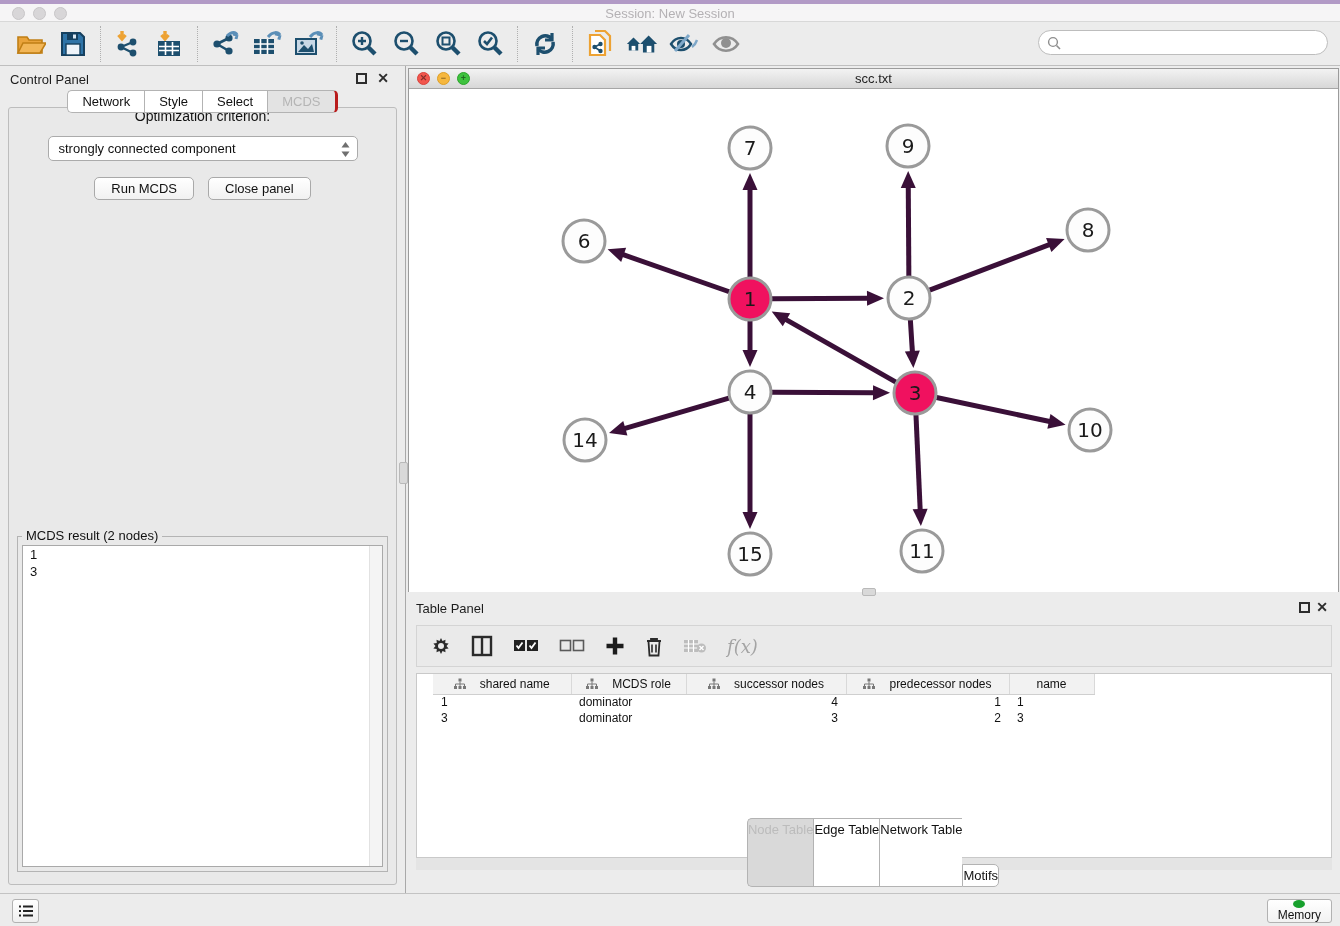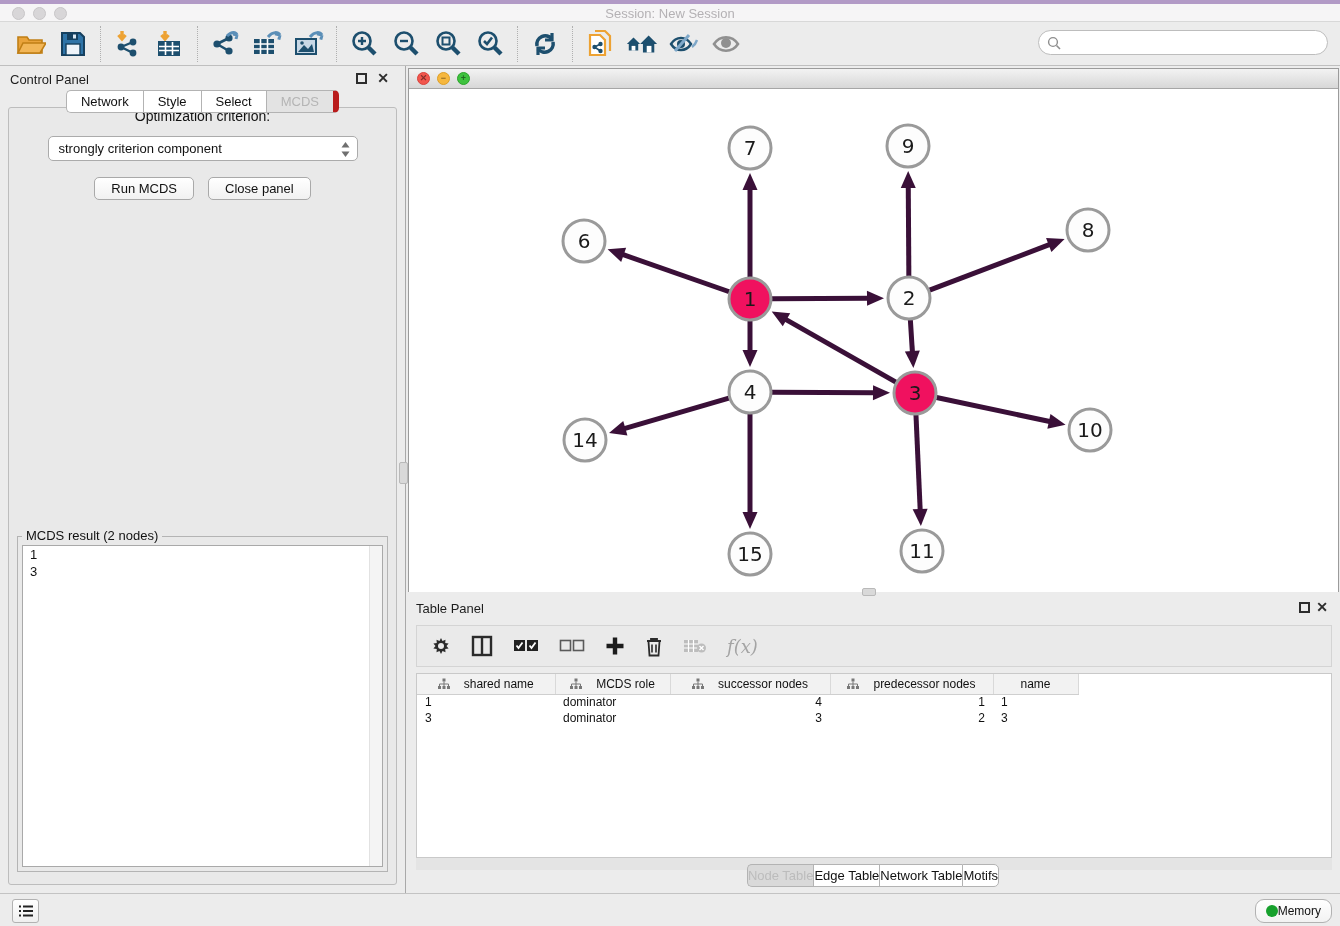--- a/index.html
+++ b/index.html
@@ -24,21 +24,21 @@
   .control-panel { position:absolute; left:0; top:66px; width:406px; height:827px; background:#ececec; border-right:1px solid #a9a9a9; }
   .panel-head { position:relative; height:26px; }
   .panel-head .ptitle { position:absolute; left:10px; top:6px; font-size:13px; color:#1d1d1d; }
   .float-btn { position:absolute; top:7px; width:11px; height:11px; border:2px solid #2d2d2d; background:transparent; cursor:pointer; }
   .close-btn { position:absolute; top:4px; font-size:14px; font-weight:bold; color:#2d2d2d; cursor:pointer; line-height:16px; }
   .cp-float { right:38px; } .cp-close { right:16px; }
 
   .cp-tabs { position:absolute; left:0; top:24px; width:100%; display:flex; justify-content:center; z-index:2; }
   .cp-tab { font-size:13px; padding:3px 14px; background:#fff; border:1px solid #b3b3b3; border-right:none; color:#111; cursor:pointer; }
   .cp-tab:first-child { border-radius:5px 0 0 5px; }
-  .cp-tab.sel { background:#e3e3e3; color:#b5b5b5; border-right:6px solid #b91c1c; border-radius:0 5px 5px 0; }
+  .cp-tab.sel { background:#e3e3e3; color:#b5b5b5; border-right:3px solid #b91c1c; border-radius:0 5px 5px 0; }
 
   .cp-body { position:absolute; left:8px; right:8px; top:41px; bottom:8px; background:#e9e9e9; border:1px solid #bdbdbd; border-radius:3px; }
   .opt-label { text-align:center; font-size:14px; color:#111; }
   .combo { position:relative; margin:12px auto 0 auto; width:310px; height:25px; background:#fff; border:1px solid #ababab; border-radius:5px; font-size:13px; color:#111; display:flex; align-items:center; padding-left:10px; cursor:pointer; }
   .combo svg { position:absolute; right:6px; top:4px; }
   .btn-row { display:flex; justify-content:center; gap:14px; margin-top:16px; }
   .aqua-btn { font-size:13px; color:#111; background:linear-gradient(#ffffff,#f1f1f1); border:1px solid #a9a9a9; border-radius:5px; padding:3px 16px; cursor:pointer; }
 
   .mcds-fieldset { position:absolute; left:8px; right:8px; bottom:12px; top:428px; border:1px solid #b4b4b4; background:transparent; }
   .mcds-legend { position:absolute; left:4px; top:-9px; background:#e9e9e9; padding:0 4px; font-size:13px; color:#111; }
@@ -61,37 +61,37 @@
   .light.green { background:#3ec23e; border:1px solid #2aa32a; }
   .net-canvas { position:relative; width:100%; height:503px; background:#fff; }
 
   
   .table-panel { position:absolute; left:406px; top:595px; width:934px; height:298px; background:#ececec; }
   .tp-float { right:30px; } .tp-close { right:12px; }
   .tp-toolbar { position:absolute; left:10px; top:30px; right:8px; height:42px; border:1px solid #d4d4d4; background:#eaeaea; display:flex; align-items:center; padding-left:14px; gap:20px; }
   .tp-icon { background:none; border:none; cursor:pointer; display:flex; align-items:center; justify-content:center; height:28px; }
   .fx { font-family:"DejaVu Serif", serif; font-style:italic; font-size:18px; color:#a4a4a4; }
 
-  .tp-tablebox { position:absolute; left:10px; right:8px; top:78px; height:185px; background:#fff; border:1px solid #c9c9c9; overflow:hidden; }
+  .tp-tablebox { position:absolute; left:10px; right:8px; top:78px; height:185px; background:#fff; border:1px solid #c9c9c9; overflow:hidden;padding-left:16px; }
   table.datatable { border-collapse:collapse; font-size:12px; table-layout:fixed; }
   .datatable th { height:20px; background:#f2f2f2; border-right:1px solid #d9d9d9; border-bottom:1px solid #cfcfcf; font-weight:normal; font-size:12px; color:#111; text-align:center; overflow:hidden; white-space:nowrap; }
   .datatable th .hwrap { display:flex; align-items:center; justify-content:center; gap:14px; }
   .datatable td { height:16px; padding:0 8px; color:#111; font-size:12px; white-space:nowrap; overflow:hidden; }
   .al { text-align:left; } .ar { text-align:right; }
 
   .tp-tabs { position:absolute; left:0; right:0; bottom:6px; display:flex; justify-content:center; }
   .tp-tab { font-size:13px; padding:3px 0; background:#fff; border:1px solid #b3b3b3; border-right:none; color:#111; cursor:pointer; }
-  .tp-tab:last-child { border-right:1px solid #b3b3b3; border-radius:0 5px 5px 0; }
+  .tp-tab:last-child { border-right:1px solid #b3b3b3; border-radius:0 5px 5px 0;margin-top:46px; }
   .tp-tab.sel { background:#d9d9d9; color:#bcbcbc; border-radius:5px 0 0 5px; }
   .tp-strip { position:absolute; left:10px; right:8px; top:263px; height:12px; background:#e4e4e4; }
 
   
   .statusbar { position:absolute; left:0; bottom:0; width:100%; height:33px; background:#ececec; border-top:1px solid #c3c3c3; }
   .status-left-btn { position:absolute; left:12px; top:5px; width:27px; height:24px; background:linear-gradient(#ffffff,#efefef); border:1px solid #b2b2b2; border-radius:3px; cursor:pointer; display:flex; align-items:center; justify-content:center; }
-  .memory-btn { position:absolute; right:8px; top:5px; height:24px; background:linear-gradient(#ffffff,#f2f2f2); border:1px solid #b2b2b2; border-radius:9px; cursor:pointer; display:flex; align-items:center; padding:0 10px; font-size:12px; color:#111; }
+  .memory-btn { position:absolute; right:8px; top:5px; height:24px; background:linear-gradient(#ffffff,#f2f2f2); border:1px solid #b2b2b2; border-radius:3px; cursor:pointer; display:flex; align-items:center; padding:0 10px; font-size:12px; color:#111;flex-direction:column; }
   .memdot { width:12px; height:12px; border-radius:50%; background:#17a12d; }
 </style>
 </head>
 <body>
 
 <div class="window">
 
   <div class="top-strip"></div>
   <div class="titlebar">
     <div class="traffic-inactive">
@@ -249,21 +249,21 @@
     </div>
     <div class="cp-tabs">
       <span class="cp-tab">Network</span>
       <span class="cp-tab">Style</span>
       <span class="cp-tab">Select</span>
       <span class="cp-tab sel">MCDS</span>
     </div>
     <div class="cp-body">
       <div class="opt-label">Optimization criterion:</div>
       <div class="combo">
-        <span>strongly criterion component</span>
+        <span>strongly connected component</span>
         <svg width="11" height="17" viewBox="0 0 11 17">
           <path d="M5.5 1 L9.5 6.5 H1.5 Z" fill="#6f6f6f"></path>
           <path d="M5.5 16 L1.5 10.5 H9.5 Z" fill="#6f6f6f"></path>
         </svg>
       </div>
       <div class="btn-row">
         <button class="aqua-btn">Run MCDS</button>
         <button class="aqua-btn">Close panel</button>
       </div>
       <div class="mcds-fieldset">
@@ -280,20 +280,21 @@
   <div class="vsplit-handle"></div>
   <div class="hsplit-handle"></div>
 
   <div class="net-window">
     <div class="net-titlebar">
       <div class="lights">
         <span class="light red">✕</span>
         <span class="light yellow">−</span>
         <span class="light green">+</span>
       </div>
+      <div class="net-title">scc.txt</div>
     </div>
     <div class="net-canvas">
       <svg width="929" height="503" viewBox="0 0 929 503">
           <line x1="341" y1="188" x2="341" y2="99" stroke="#3a1038" stroke-width="5"></line>
           <polygon points="341,84 348.5,101 333.5,101" fill="#3a1038"></polygon>
           <line x1="320.23121807335133" y1="202.7434376400866" x2="212.76142168481576" y2="165.19374974529705" stroke="#3a1038" stroke-width="5"></line>
           <polygon points="198.60088855300984,160.24609359081066 217.12332084629975,158.77317066665896 212.17566469181332,172.93370379846485" fill="#3a1038"></polygon>
           <line x1="362.9995649035371" y1="209.86163795658152" x2="460.00079108447795" y2="209.25156735166993" stroke="#3a1038" stroke-width="5"></line>
           <polygon points="475.00049442779874,209.1572295947937 458.04799951714,216.7639973909138 457.95366176026374,201.76429404759307" fill="#3a1038"></polygon>
           <line x1="341" y1="232" x2="341" y2="263" stroke="#3a1038" stroke-width="5"></line>

